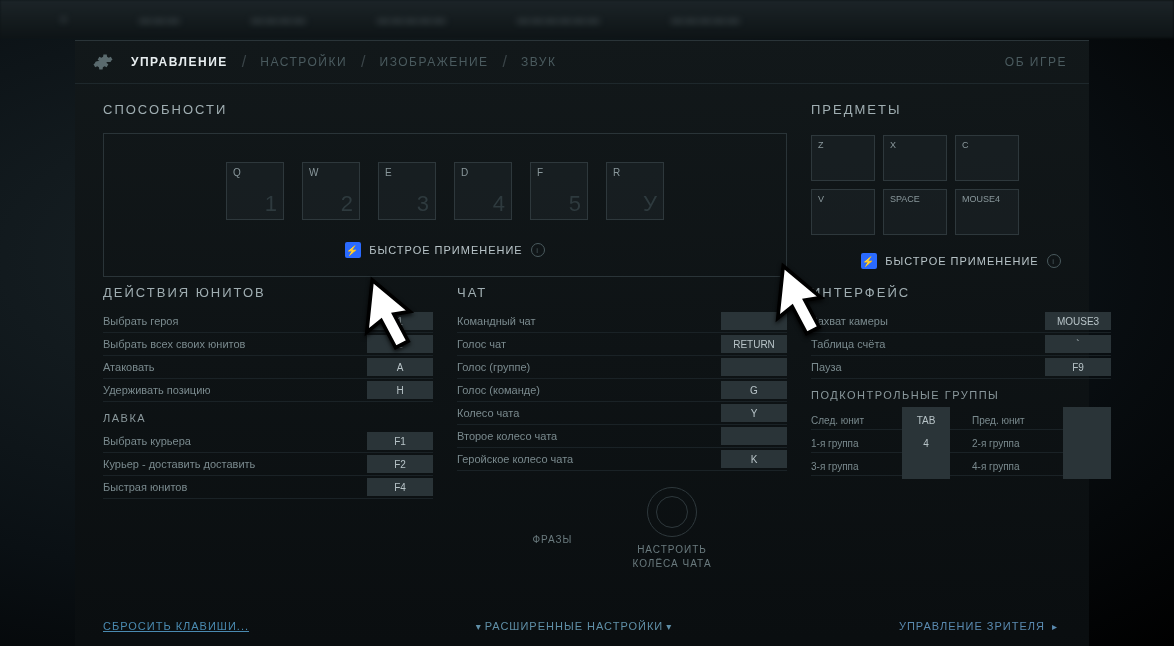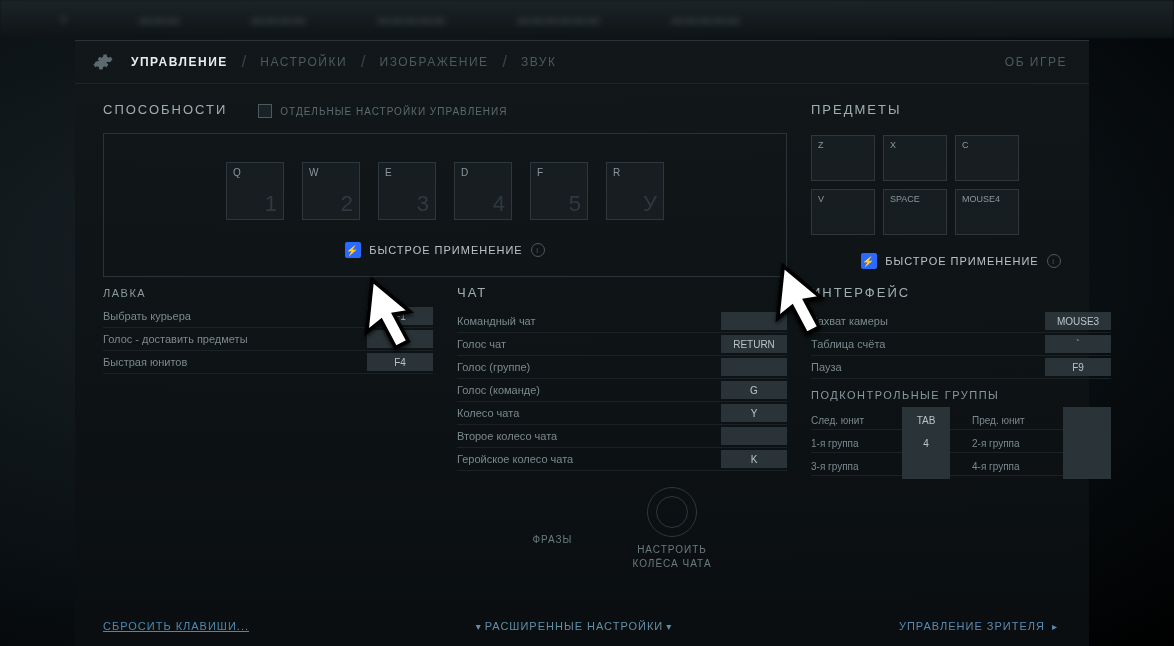--- a/index.html
+++ b/index.html
@@ -86,24 +86,20 @@
     <span class="tab">ЗВУК</span>
     <span class="spacer"></span>
     <span class="tab">ОБ ИГРЕ</span>
   </div>
 
   <div class="content">
 
     <div class="span2">
       <div class="toprow">
         <div class="sect-title">СПОСОБНОСТИ</div>
-        <div class="chk-row" style="margin-top:10px;">
-          <div class="chk"></div>
-          <div class="chk-label">ОТДЕЛЬНЫЕ НАСТРОЙКИ УПРАВЛЕНИЯ</div>
-        </div>
       </div>
       <div class="abil-box">
         <div class="abilgrid" id="abil-slots">
             <div class="kslot">
               <span class="lbl">Q</span>
               <span class="num">1</span>
             </div>
             <div class="kslot">
               <span class="lbl">W</span>
               <span class="num">2</span>
@@ -158,28 +154,47 @@
           </div>
         <div class="qcast" style="margin-top:18px;">
           <div class="qi">⚡</div>
           <span>БЫСТРОЕ ПРИМЕНЕНИЕ</span>
           <div class="info">i</div>
         </div>
       </div>
     </div>
 
     <div class="col1">
+      <div class="sect-title">ДЕЙСТВИЯ ЮНИТОВ</div>
+      <div id="unit-rows">
+          <div class="bindrow">
+            <span class="bl">Выбрать героя</span>
+            <span class="bv">1</span>
+          </div>
+          <div class="bindrow">
+            <span class="bl">Выбрать всех своих юнитов</span>
+            <span class="bv">2</span>
+          </div>
+          <div class="bindrow">
+            <span class="bl">Атаковать</span>
+            <span class="bv">A</span>
+          </div>
+          <div class="bindrow">
+            <span class="bl">Удерживать позицию</span>
+            <span class="bv">H</span>
+          </div>
+        </div>
       <div class="sub-title">ЛАВКА</div>
       <div id="shop-rows">
           <div class="bindrow">
             <span class="bl">Выбрать курьера</span>
             <span class="bv">F1</span>
           </div>
           <div class="bindrow">
-            <span class="bl">Голос - доставить предметы</span>
+            <span class="bl">Курьер - доставить доставить</span>
             <span class="bv">F2</span>
           </div>
           <div class="bindrow">
             <span class="bl">Быстрая юнитов</span>
             <span class="bv">F4</span>
           </div>
         </div>
     </div>
 
     <div class="col2">

